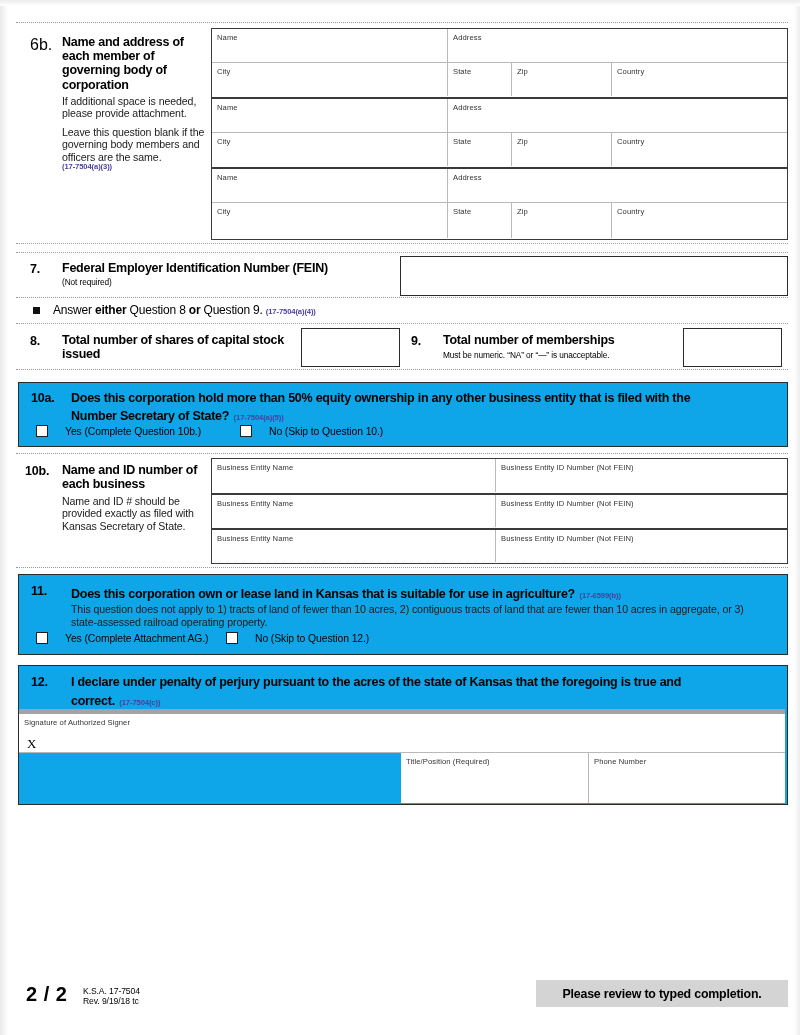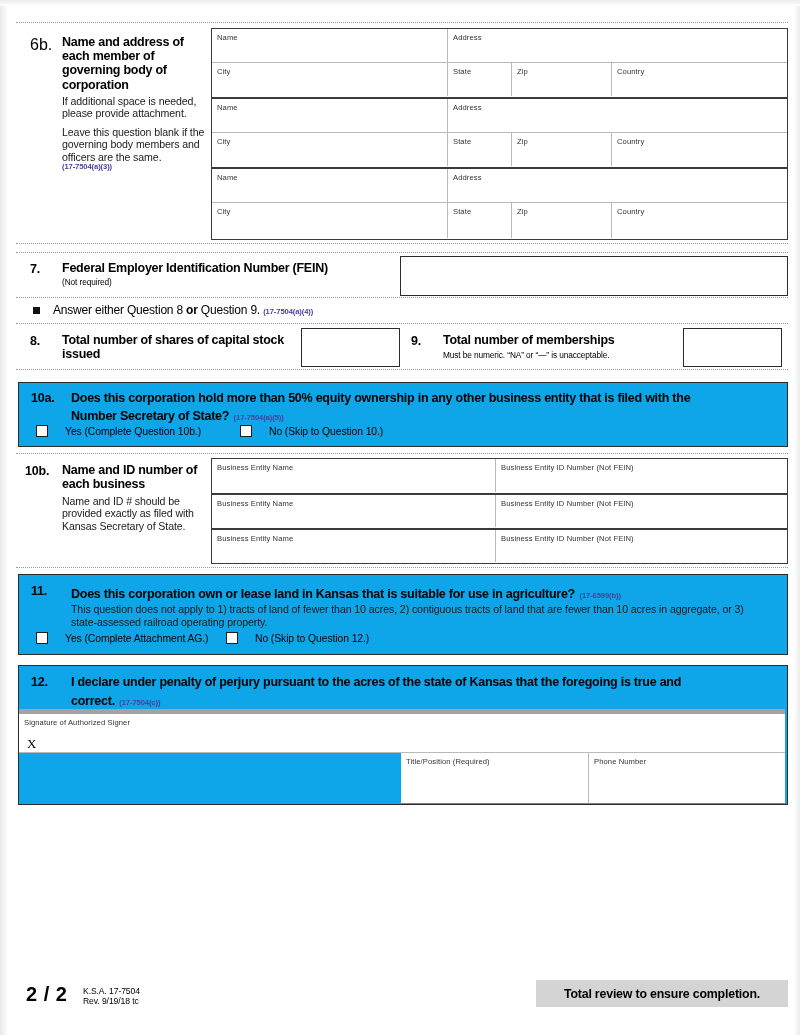--- a/index.html
+++ b/index.html
@@ -239,21 +239,21 @@
   <div class="abs qnum" style="left:30px; top:262px;">7.</div>
   <div class="abs qtitle" style="left:62px; top:261px; width:340px;">Federal Employer Identification Number (FEIN)</div>
   <div class="abs qtiny" style="left:62px; top:277px;">(Not required)</div>
 
   <div class="abs inputbox" style="left:400px; top:256px; width:388px; height:40px;"></div>
 
   <div class="dotsep" style="left:16px; top:297px; width:772px;"></div>
 
   <div class="sqbullet" style="left:33px; top:307px;"></div>
   <div class="abs" style="left:53px; top:303px; font-size:12px; letter-spacing:-0.2px; white-space:nowrap;">
-    <span>Answer </span><span style="font-weight:normal;text-align:right;">either</span><span> Question 8 </span><span style="font-weight:bold;">or</span><span> Question 9.</span> <span class="stat">(17-7504(a)(4))</span>
+    <span>Answer </span><span style="font-weight:bold;text-align:right;">either</span><span> Question 8 </span><span style="font-weight:bold;">or</span><span> Question 9.</span> <span class="stat">(17-7504(a)(4))</span>
   </div>
 
   <div class="dotsep" style="left:16px; top:323px; width:772px;"></div>
 
   <div class="abs qnum" style="left:30px; top:334px;">8.</div>
   <div class="abs qtitle" style="left:62px; top:333px; width:230px;">Total number of shares of capital stock issued</div>
   <div class="abs inputbox" style="left:301px; top:328px; width:99px; height:39px;"></div>
 
   <div class="abs qnum" style="left:411px; top:334px;">9.</div>
   <div class="abs qtitle" style="left:443px; top:333px; width:260px;">Total number of memberships</div>
@@ -340,14 +340,14 @@
     </div>
     <div class="gcell" style="left:570px; top:87px; width:196px; height:50px;">
       <span class="fieldlabel">Phone Number</span>
     </div>
   </div>
 
   <div class="pagenum" style="left:26px; top:983px;">2 / 2</div>
   <div class="footmeta" style="left:83px; top:986px;">K.S.A. 17-7504</div>
   <div class="footmeta" style="left:83px; top:996px;">Rev. 9/19/18 tc</div>
 
-  <div class="reviewbar" style="left:536px; top:980px; width:252px; height:27px;">Total review to ensure completion.</div>
+  <div class="reviewbar" style="left:536px; top:980px; width:252px; height:27px;">Please review to typed completion.</div>
 </div>
 
 </body></html>

